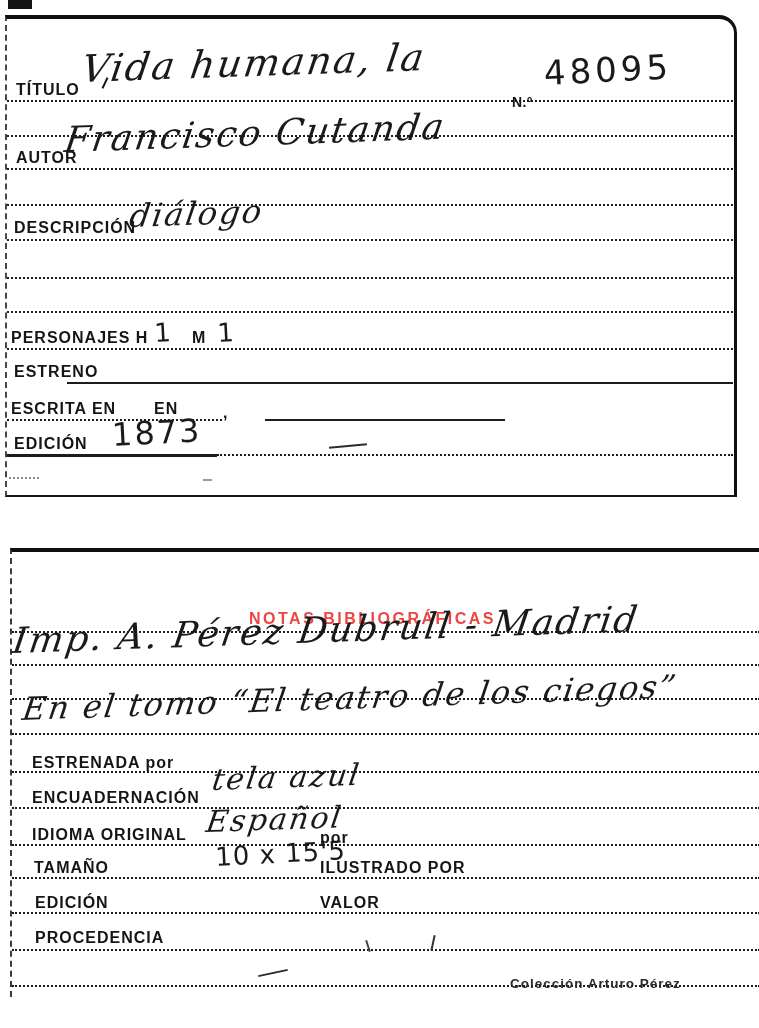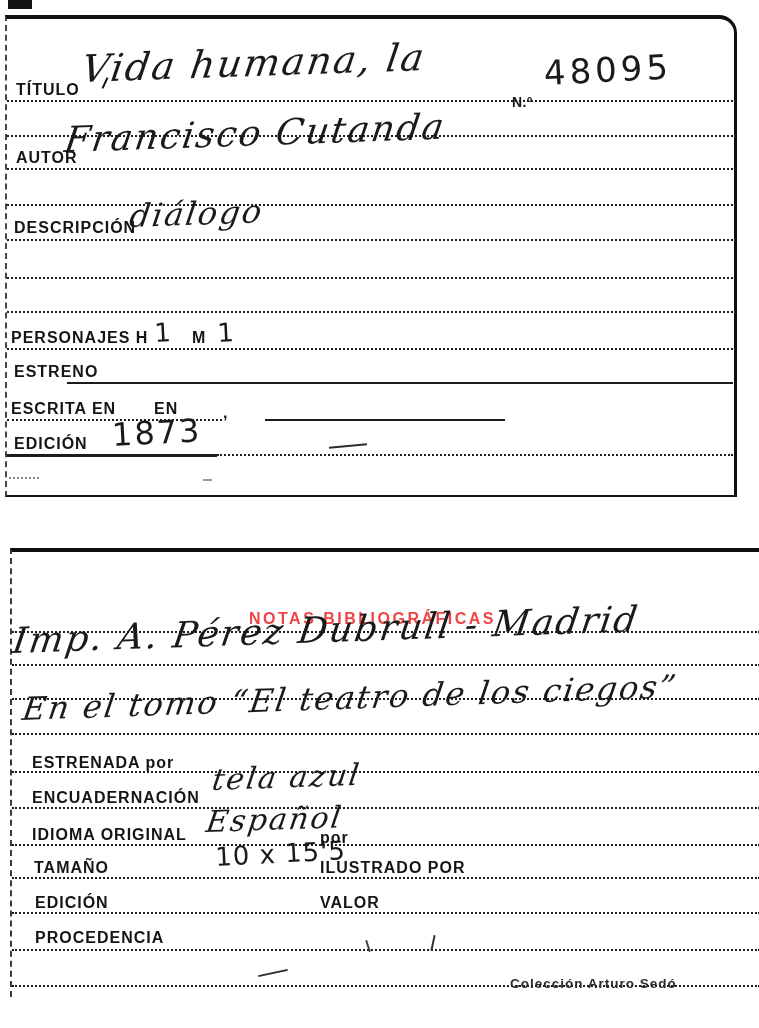--- a/index.html
+++ b/index.html
@@ -116,21 +116,21 @@
   <span class="header-lbl" style="left:237px;top:58px;">NOTAS BIBLIOGRÁFICAS</span>
   <span class="lbl" style="left:20px;top:201px;">ESTRENADA por</span>
   <span class="lbl" style="left:20px;top:236px;">ENCUADERNACIÓN</span>
   <span class="lbl" style="left:20px;top:273px;">IDIOMA ORIGINAL</span>
   <span class="lbl" style="left:308px;top:276px;">por</span>
   <span class="lbl" style="left:22px;top:306px;">TAMAÑO</span>
   <span class="lbl" style="left:308px;top:306px;">ILUSTRADO POR</span>
   <span class="lbl" style="left:23px;top:341px;">EDICIÓN</span>
   <span class="lbl" style="left:308px;top:341px;">VALOR</span>
   <span class="lbl" style="left:23px;top:376px;">PROCEDENCIA</span>
-  <span class="footer-lbl" style="left:498px;top:424px;">Colección Arturo Sedó</span>
+  <span class="footer-lbl" style="left:498px;top:424px;">Colección Arturo Pérez</span>
 
   <span class="hand" style="left:-2px;top:68px;font-size:36px;">Imp. A. Pérez Dubrull - Madrid</span>
   <span class="hand" style="left:8px;top:138px;font-size:32px;">En el tomo “El teatro de los ciegos”</span>
   <span class="hand" style="left:198px;top:210px;font-size:30px;">tela azul</span>
   <span class="hand" style="left:192px;top:252px;font-size:30px;">Español</span>
   <span class="hand-num" style="left:204px;top:290px;font-size:26px;letter-spacing:1px;">10 x 15'5</span>
 
   <div class="dashmark" style="left:246px;top:420px;width:30px;transform:rotate(-12deg);"></div>
   <div class="mark" style="left:420px;top:383px;width:2px;height:16px;transform:rotate(12deg);background:#333;"></div>
   <div class="mark" style="left:355px;top:388px;width:2px;height:12px;transform:rotate(-18deg);background:#444;"></div>

